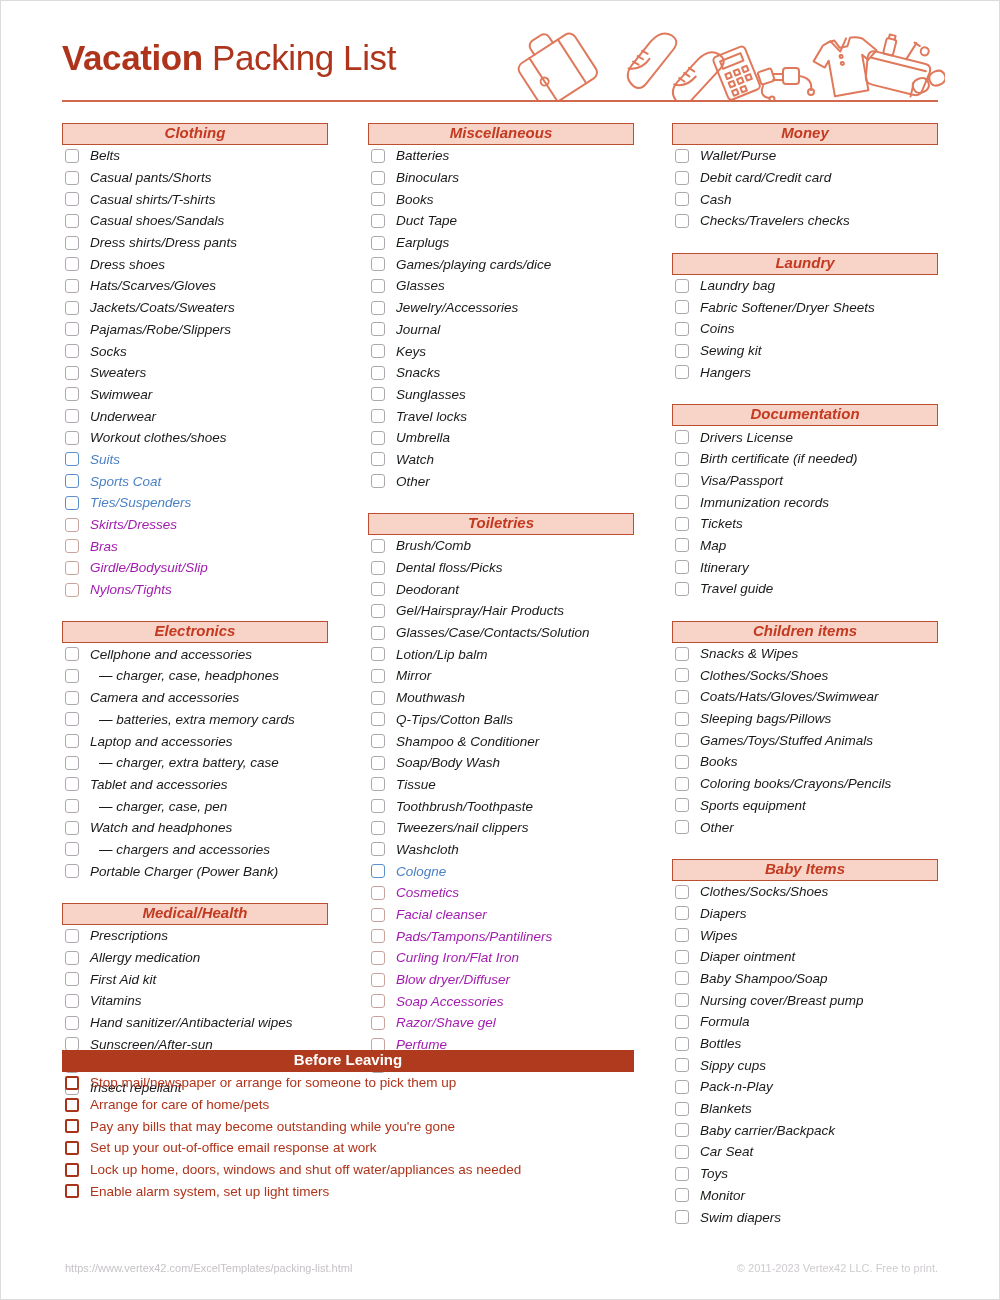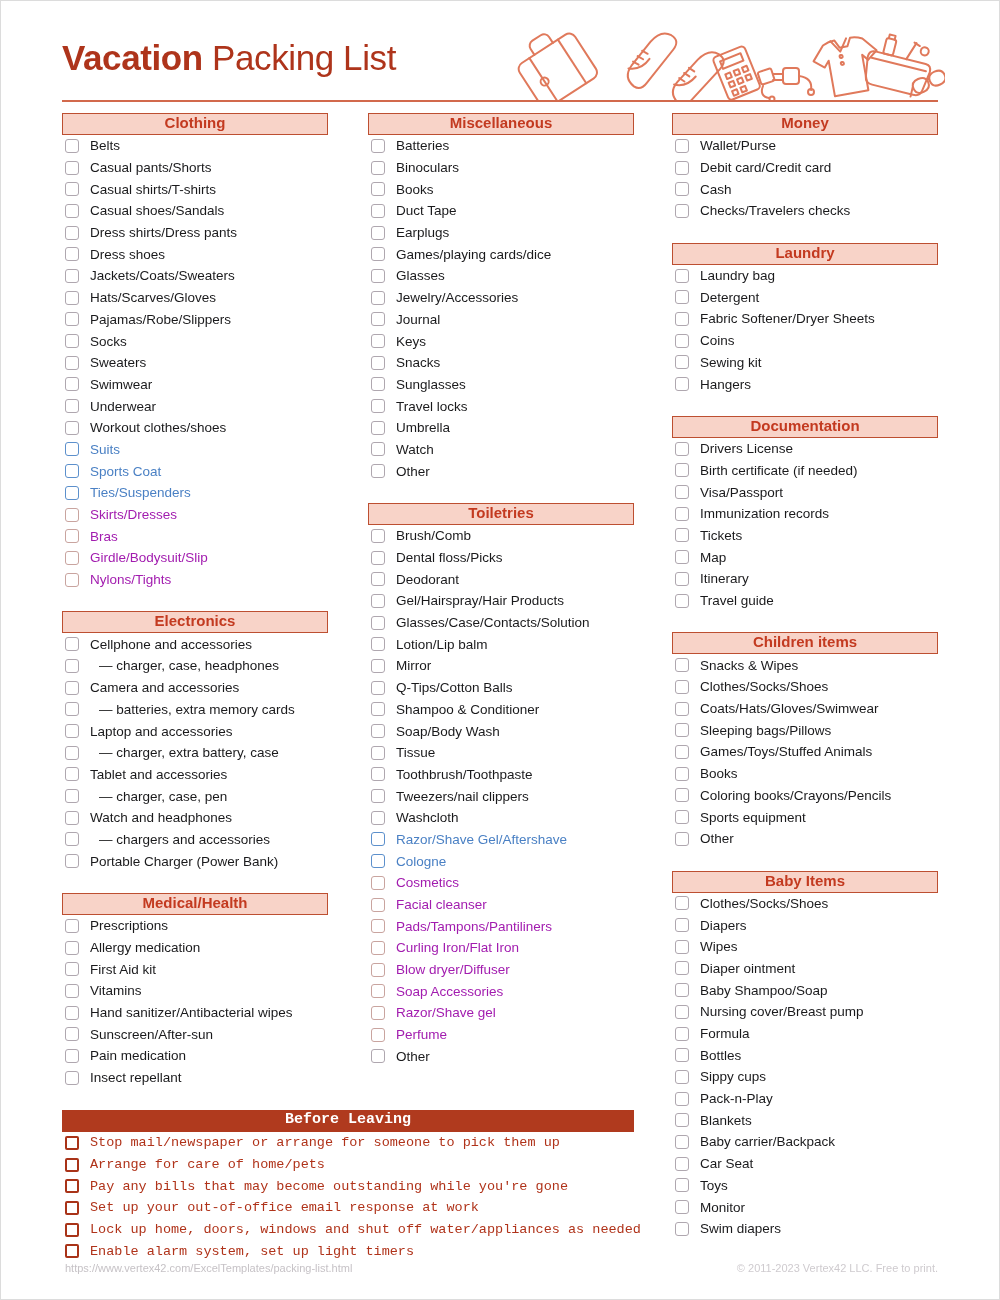--- a/index.html
+++ b/index.html
@@ -8,41 +8,41 @@
     font-family:"Liberation Sans", sans-serif; overflow:hidden;
     box-shadow: inset 0 0 0 1px #dcdcdc;
   }
   
   .hdr { position:absolute; left:62px; top:38px; }
   .hdr h1 { margin:0; font-size:35px; color:#AE341B; font-weight:normal; letter-spacing:-0.4px; }
   .hdr h1 .b { font-weight:bold; }
   .illo { position:absolute; left:505px; top:22px; width:440px; height:80px; }
   .rule { position:absolute; left:62px; width:876px; top:100px; height:2px; background:#D2694C; }
   
-  .col { position:absolute; top:113px; width:266px; }
+  .col { position:absolute; top:123px; width:266px;font-style:italic; }
   #col-0 { left:62px; } #col-1 { left:368px; } #col-2 { left:672px; }
   .section { margin-bottom:21px; }
   .section-header {
     box-sizing:border-box; height:22px; background:#F8D3C8;
     border:1.6px solid #BD4F31; color:#C33A20; font-weight:bold;
     font-size:15px; text-align:center; line-height:18px;
   }
   .row { height:21.7px; display:flex; align-items:center; }
   .checkbox {
     box-sizing:border-box; width:14px; height:14px; flex:none;
     border:1.5px solid #AFA7AF; border-radius:3px; background:#fff; margin-left:3px;
   }
   .label { margin-left:11px; font-size:13.5px; color:#1A1A1C; white-space:nowrap; }
   .label.style-sub { padding-left:9px; }
   .checkbox.style-blue { border-color:#5C90CC; }
   .label.style-blue { color:#4A80C4; }
   .checkbox.style-salmon { border-color:#C9A49F; }
   .label.style-salmon { color:#a21caf; }
   
-  #before-leaving { position:absolute; left:62px; top:1110px; width:572px;font-family:Liberation Mono, monospace; }
+  #before-leaving { position:absolute; left:62px; top:1050px; width:572px; }
   .section.dark .section-header { background:#B03A1E; border:1.6px solid #B03A1E; color:#ffffff; }
   .section.dark .checkbox { border:2px solid #A93318; border-radius:2px; }
   .section.dark .label { color:#B0331A;text-align:right; }
   .section.dark { margin-bottom:0; }
   
   .foot-url { position:absolute; left:65px; top:1262px; font-size:11px; color:#C6C2C6; }
   .foot-copy { position:absolute; right:62px; top:1262px; font-size:11px; color:#CFCBCF; }
   svg .ln { fill:none; stroke:#E0795B; stroke-width:2; stroke-linecap:round; stroke-linejoin:round; }
 </style>
 </head>
@@ -154,25 +154,25 @@
           <div class="row">
             <span class="checkbox style-default"></span>
             <span class="label style-default">Dress shirts/Dress pants</span>
           </div>
           <div class="row">
             <span class="checkbox style-default"></span>
             <span class="label style-default">Dress shoes</span>
           </div>
           <div class="row">
             <span class="checkbox style-default"></span>
+            <span class="label style-default">Hats/Scarves/Gloves</span>
+          </div>
+          <div class="row">
+            <span class="checkbox style-default"></span>
             <span class="label style-default">Jackets/Coats/Sweaters</span>
-          </div>
-          <div class="row">
-            <span class="checkbox style-default"></span>
-            <span class="label style-default">Hats/Scarves/Gloves</span>
           </div>
           <div class="row">
             <span class="checkbox style-default"></span>
             <span class="label style-default">Pajamas/Robe/Slippers</span>
           </div>
           <div class="row">
             <span class="checkbox style-default"></span>
             <span class="label style-default">Socks</span>
           </div>
           <div class="row">
@@ -396,20 +396,24 @@
           <div class="row">
             <span class="checkbox style-default"></span>
             <span class="label style-default">Lotion/Lip balm</span>
           </div>
           <div class="row">
             <span class="checkbox style-default"></span>
             <span class="label style-default">Mirror</span>
           </div>
           <div class="row">
             <span class="checkbox style-default"></span>
+            <span class="label style-default">Mouthwash</span>
+          </div>
+          <div class="row">
+            <span class="checkbox style-default"></span>
             <span class="label style-default">Q-Tips/Cotton Balls</span>
           </div>
           <div class="row">
             <span class="checkbox style-default"></span>
             <span class="label style-default">Shampoo &amp; Conditioner</span>
           </div>
           <div class="row">
             <span class="checkbox style-default"></span>
             <span class="label style-default">Soap/Body Wash</span>
           </div>
@@ -421,24 +425,20 @@
             <span class="checkbox style-default"></span>
             <span class="label style-default">Toothbrush/Toothpaste</span>
           </div>
           <div class="row">
             <span class="checkbox style-default"></span>
             <span class="label style-default">Tweezers/nail clippers</span>
           </div>
           <div class="row">
             <span class="checkbox style-default"></span>
             <span class="label style-default">Washcloth</span>
-          </div>
-          <div class="row">
-            <span class="checkbox style-blue"></span>
-            <span class="label style-blue">Razor/Shave Gel/Aftershave</span>
           </div>
           <div class="row">
             <span class="checkbox style-blue"></span>
             <span class="label style-blue">Cologne</span>
           </div>
           <div class="row">
             <span class="checkbox style-salmon"></span>
             <span class="label style-salmon">Cosmetics</span>
           </div>
           <div class="row">
@@ -493,24 +493,20 @@
           <div class="row">
             <span class="checkbox style-default"></span>
             <span class="label style-default">Checks/Travelers checks</span>
           </div>
         </section>
         <section class="section">
           <div class="section-header">Laundry</div>
           <div class="row">
             <span class="checkbox style-default"></span>
             <span class="label style-default">Laundry bag</span>
-          </div>
-          <div class="row">
-            <span class="checkbox style-default"></span>
-            <span class="label style-default">Detergent</span>
           </div>
           <div class="row">
             <span class="checkbox style-default"></span>
             <span class="label style-default">Fabric Softener/Dryer Sheets</span>
           </div>
           <div class="row">
             <span class="checkbox style-default"></span>
             <span class="label style-default">Coins</span>
           </div>
           <div class="row">

